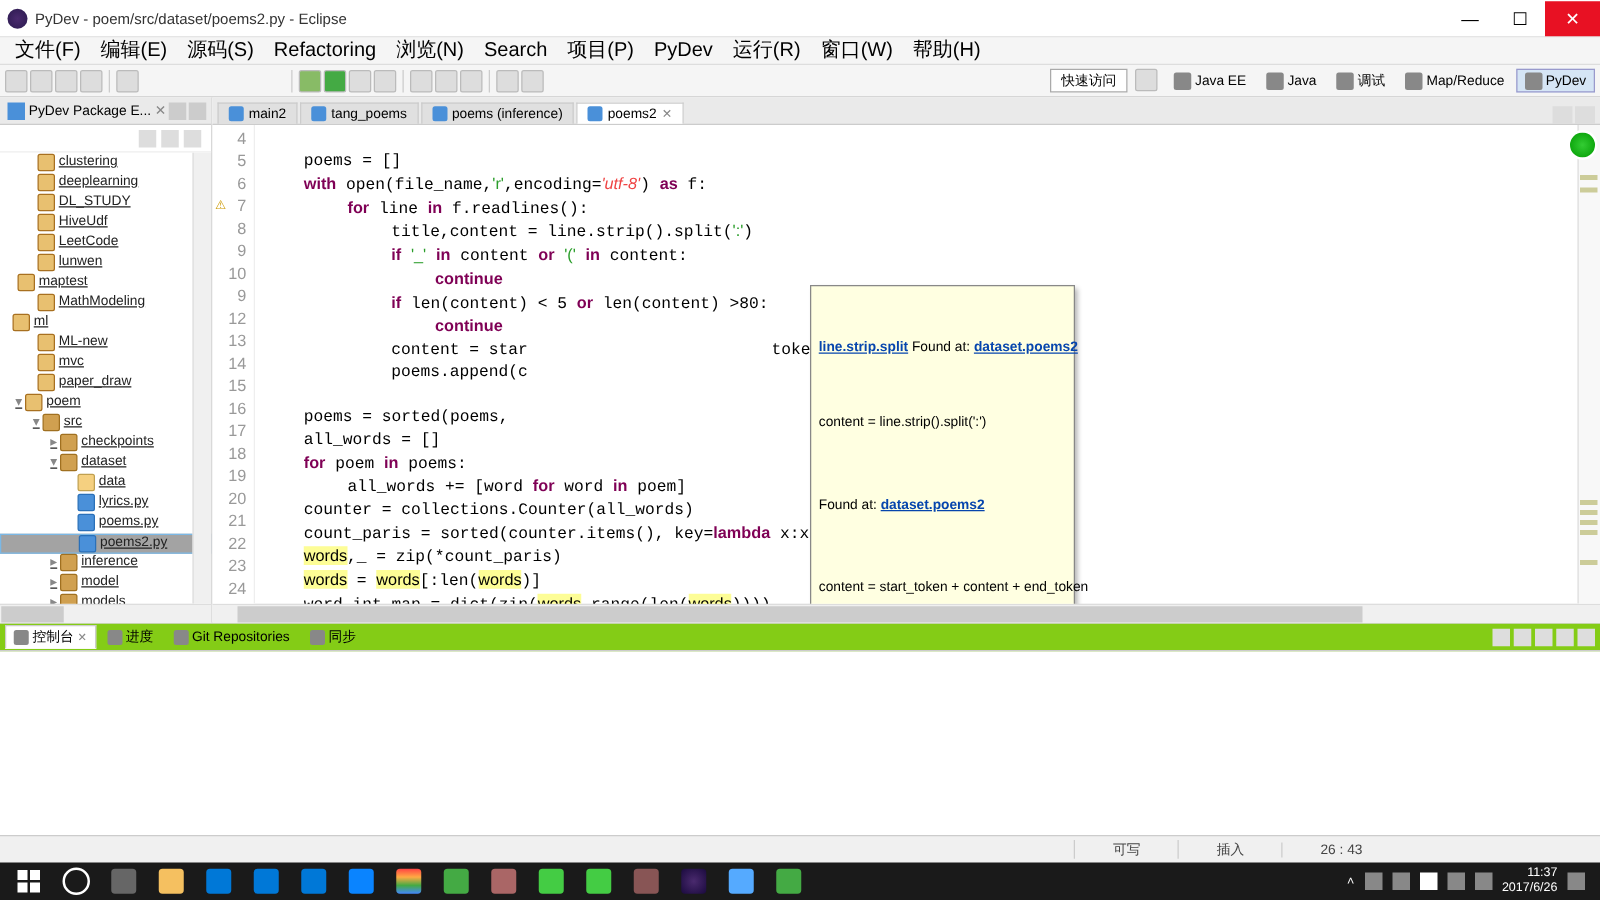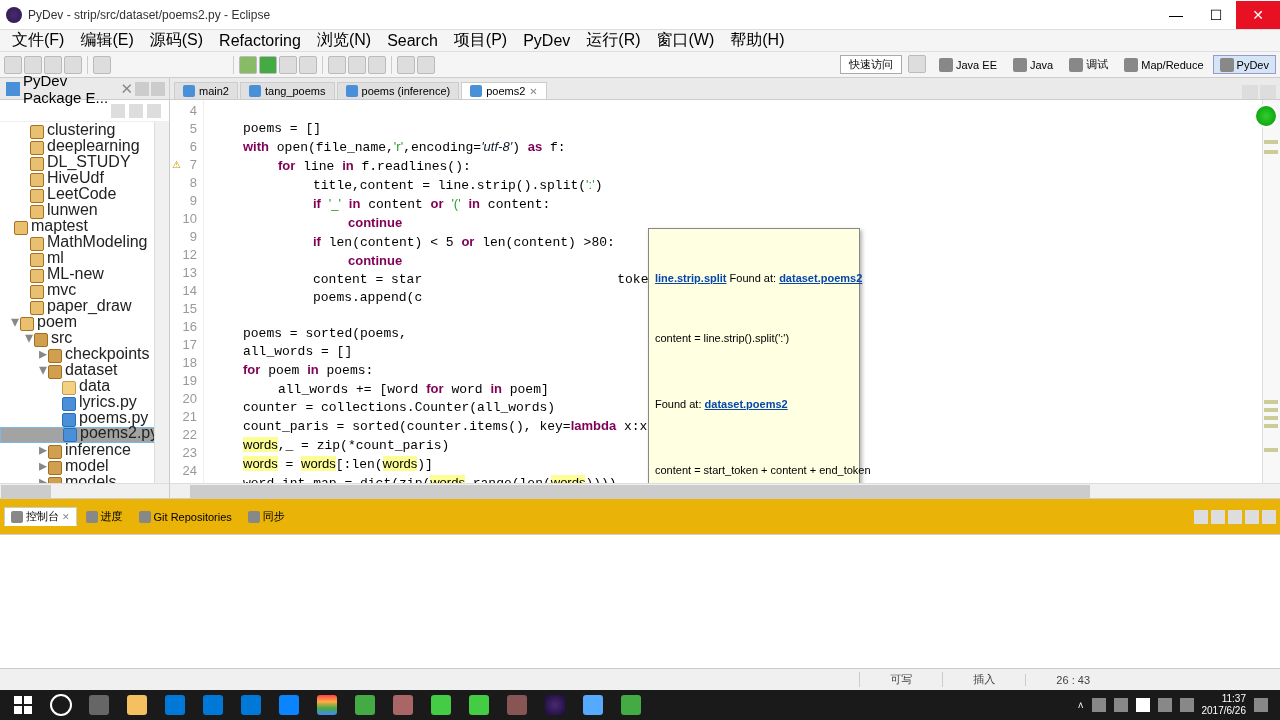--- a/index.html
+++ b/index.html
@@ -24,27 +24,27 @@
 .quick-access { border: 1px solid #aaa; padding: 1px 8px; font-size: 11px; background: #fff; }
 .persp-btn { display: flex; align-items: center; gap: 3px; padding: 1px 6px; font-size: 11px; border: 1px solid transparent; }
 .persp-btn.active { background: #d5e5f5; border: 1px solid #99c; }
 .persp-ico { width: 14px; height: 14px; background: #888; border-radius: 2px; }
 
 
 .main { display: flex; height: 420px; }
 
 
 .pkgpanel { width: 170px; background: #fff; border-right: 1px solid #ccc; display: flex; flex-direction: column; }
-.pkgpanel-header { height: 22px; background: #eaeaea; display: flex; align-items: center; border-bottom: 1px solid #ccc; padding: 0 4px; font-size: 15px; }
+.pkgpanel-header { height: 22px; background: #eaeaea; display: flex; align-items: center; border-bottom: 1px solid #ccc; padding: 0 4px; font-size: 11px; }
 .pkgpanel-header .lbl { flex: 1; }
 .pkgpanel-header .ico { width: 14px; height: 14px; margin-left: 2px; background: #ccc; }
 .pkgpanel-tools { height: 22px; display: flex; align-items: center; justify-content: flex-end; gap: 4px; padding: 0 8px; border-bottom: 1px solid #eee; }
 .pkgpanel-tools .ico { width: 14px; height: 14px; background: #ddd; }
 .tree { flex: 1; overflow: hidden; position: relative; padding: 1px 0; }
-.tree-item { display: flex; align-items: flex-end; height: 16px; font-size: 16px; color: #222; white-space: nowrap; }
+.tree-item { display: flex; align-items: flex-start; height: 16px; font-size: 11px; color: #222; white-space: nowrap; text-decoration: underline; }
 .tree-item .exp { width: 10px; text-align: center; color: #888; }
 .tree-item .ico { width: 14px; height: 14px; margin-right: 3px; border-radius: 2px; }
 .ico-proj { background: #e8c070; border: 1px solid #a87020; }
 .ico-pkg { background: #d0a050; border: 1px solid #a07020; border-radius: 50%; }
 .ico-py { background: #4a90d9; border: 1px solid #2a70b9; }
 .ico-fold { background: #f5d080; border: 1px solid #c0a050; }
 .tree-item.sel { background: #a3a3a3; border: 1px solid #7ab8e6; }
 .tree-scroll { position: absolute; right: 0; top: 0; width: 15px; height: 100%; background: #f0f0f0; border-left: 1px solid #ddd; }
 .tree-hscroll { height: 15px; background: #f0f0f0; border-top: 1px solid #ddd; display: flex; }
 .tree-hscroll .thumb { width: 50px; height: 13px; background: #ccc; margin: 1px; }
@@ -59,34 +59,34 @@
 .editor-tabs-right { margin-left: auto; display: flex; gap: 2px; padding-right: 4px; }
 .editor-tabs-right .ico { width: 16px; height: 14px; background: #ddd; }
 
 .editor-body { flex: 1; display: flex; overflow: hidden; position: relative; }
 .gutter { width: 34px; background: #fff; border-right: 1px solid #eee; text-align: right; padding-right: 6px; color: #999; font-family: Consolas, monospace; font-size: 13px; line-height: 18px; padding-top: 2px; }
 .gutter .ln { height: 18px; }
 .gutter .warn::before { content: "⚠"; color: #c90; float: left; margin-left: 2px; font-size: 10px; }
 .code { flex: 1; font-family: Consolas, "Courier New", monospace; font-size: 13px; line-height: 18px; padding-top: 2px; padding-left: 4px; white-space: pre; color: #000; position: relative; }
 .kw { color: #7f0055; font-weight: bold; }
 .str { color: #2a9d2a; }
-.str-it { color: #0f172a; font-style: italic; }
+.str-it { color: #ef4444; font-style: italic; }
 .hl { background: #fdfd96; }
 .code-ruler { position: absolute; right: 0; top: 0; width: 18px; height: 100%; background: #f8f8f8; border-left: 1px solid #ddd; }
 .ruler-mark { position: absolute; right: 2px; width: 14px; height: 4px; }
 .ruler-mark.y { background: #cc9; }
 
 
 .tooltip { position: absolute; left: 444px; top: 128px; width: 212px; background: #ffffe1; border: 1px solid #888; box-shadow: 2px 2px 4px rgba(0,0,0,0.3); font-size: 11px; padding: 4px 6px; z-index: 100; }
 .tooltip a { color: #0645ad; text-decoration: underline; }
 .tooltip b { font-weight: bold; }
 
 
 .bottom { height: 170px; background: #fff; border-top: 1px solid #ccc; display: flex; flex-direction: column; }
-.btabs { height: 36px; background: #eab308; display: flex; align-items: center; border-bottom: 1px solid #ccc; padding: 0 4px; gap: 2px; }
+.btabs { height: 22px; background: #84cc16; display: flex; align-items: center; border-bottom: 1px solid #ccc; padding: 0 4px; gap: 2px; }
 .btab { display: flex; align-items: center; gap: 3px; padding: 1px 6px; font-size: 11px; border: 1px solid transparent; }
 .btab.active { background: #fff; border: 1px solid #ccc; border-bottom-color: #fff; }
 .btab .ico { width: 12px; height: 12px; background: #888; border-radius: 2px; }
 .btabs-right { margin-left: auto; display: flex; gap: 3px; }
 .btabs-right .ico { width: 14px; height: 14px; background: #ddd; }
 .console-body { flex: 1; padding: 4px 8px; font-size: 11px; color: #555; }
 
 
 .statusbar { height: 22px; background: #f0f0f0; border-top: 1px solid #ccc; display: flex; align-items: center; font-size: 11px; color: #444; }
 .statusbar .sseg { padding: 0 30px; border-left: 1px solid #ccc; }
@@ -110,21 +110,21 @@
 .editor-hscroll { height: 15px; background: #f0f0f0; border-top: 1px solid #ddd; display: flex; }
 .editor-hscroll .thumb { width: 900px; height: 13px; background: #ccc; margin: 1px 0 1px 20px; }
 
 .green-badge { position: absolute; right: 2px; top: 4px; width: 24px; height: 24px; border-radius: 50%; background: radial-gradient(circle,#3c3,#090); border: 2px solid #fff; }
 </style>
 </head>
 <body>
 
 <div class="titlebar">
   <div class="icon"></div>
-  <div class="title">PyDev - strip/src/dataset/poems2.py - Eclipse</div>
+  <div class="title">PyDev - poem/src/dataset/poems2.py - Eclipse</div>
   <div class="winbtn">—</div>
   <div class="winbtn">☐</div>
   <div class="winbtn close">✕</div>
 </div>
 
 <div class="menubar" id="menubar">
     <span>文件(F)</span>
     <span>编辑(E)</span>
     <span>源码(S)</span>
     <span>Refactoring</span>
@@ -233,21 +233,21 @@
         <div class="tree-item" style="padding-left: 4px;">
           <span class="exp"></span>
           <span class="ico ico-proj"></span>
           <span>maptest</span>
         </div>
         <div class="tree-item" style="padding-left: 20px;">
           <span class="exp"></span>
           <span class="ico ico-proj"></span>
           <span>MathModeling</span>
         </div>
-        <div class="tree-item" style="padding-left: 20px;">
+        <div class="tree-item" style="">
           <span class="exp"></span>
           <span class="ico ico-proj"></span>
           <span>ml</span>
         </div>
         <div class="tree-item" style="padding-left: 20px;">
           <span class="exp"></span>
           <span class="ico ico-proj"></span>
           <span>ML-new</span>
         </div>
         <div class="tree-item" style="padding-left: 20px;">

